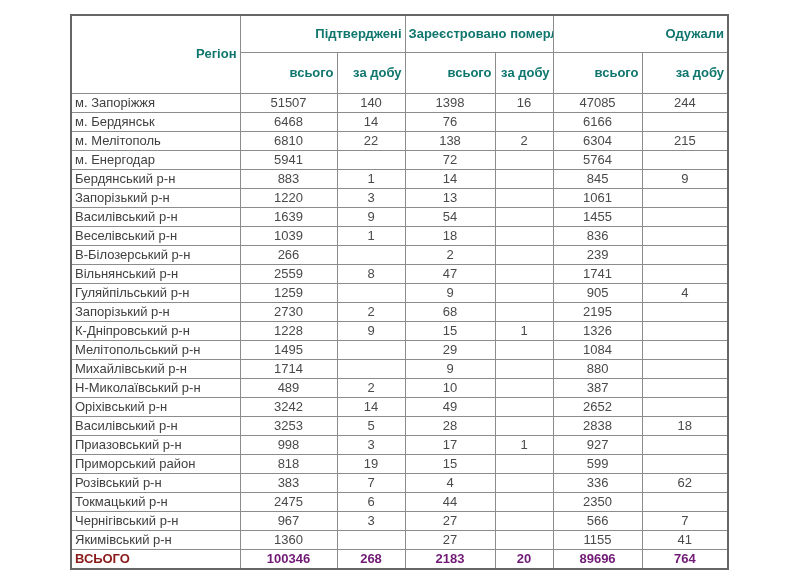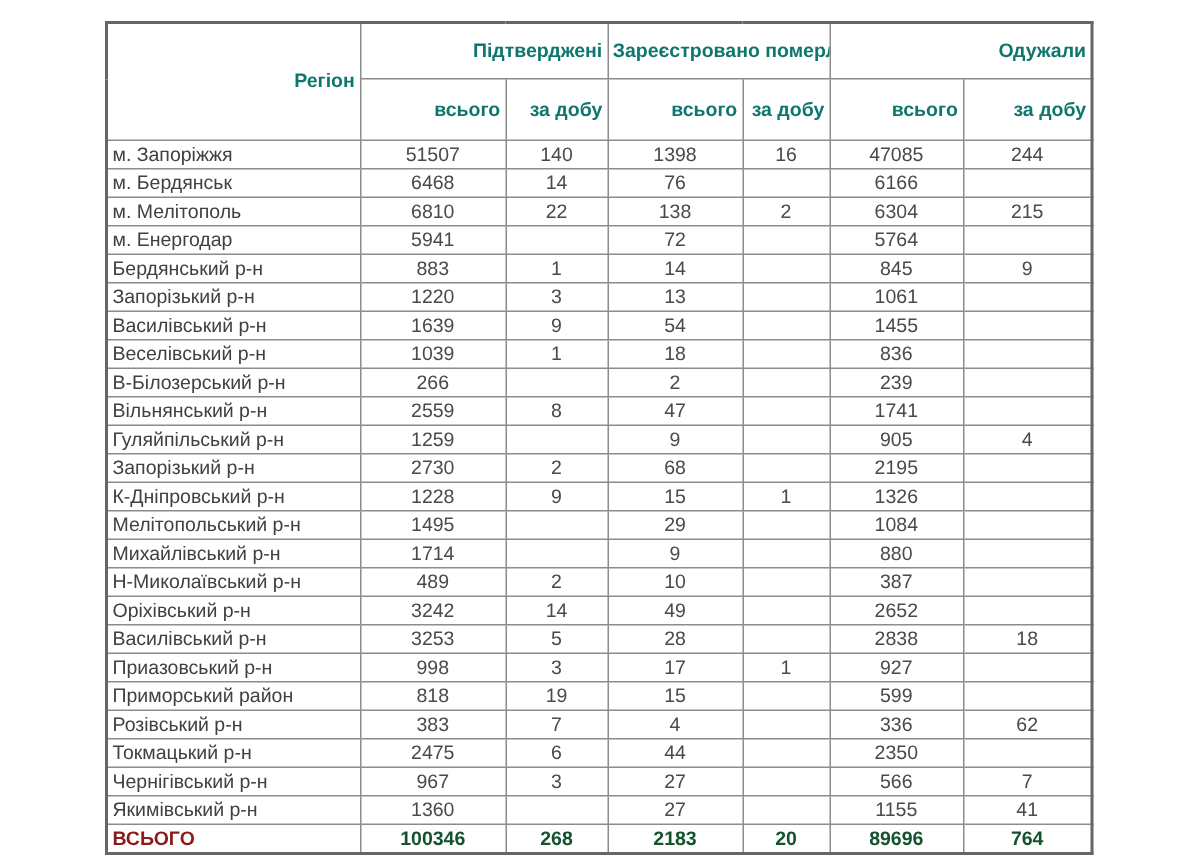--- a/index.html
+++ b/index.html
@@ -50,21 +50,21 @@
     text-align: left;
     padding-left: 4px;
     color: #404040;
     margin-top: 40px;
   }
   td.num {
     text-align: center;
   }
   tfoot td {
     font-weight: bold;
-    color: #14532d;
+    color: #701a75;
   }
   tfoot td.region { color: #8b1b1b; }
 </style>
 </head>
 <body>
 
 <div class="page">
   <table class="stats">
     <colgroup>
       <col style="width:169px">

